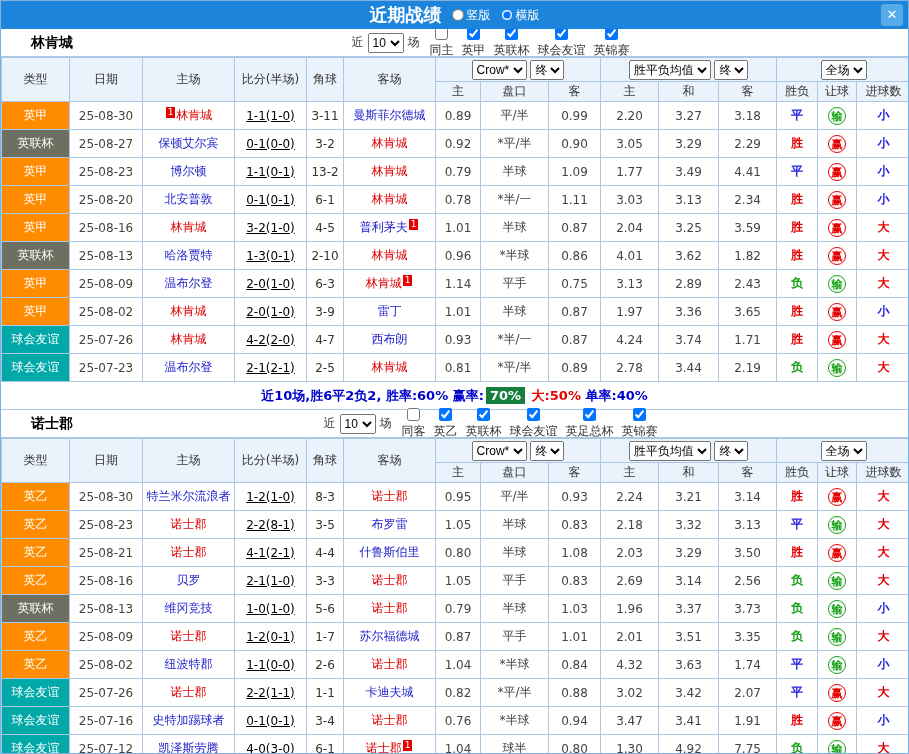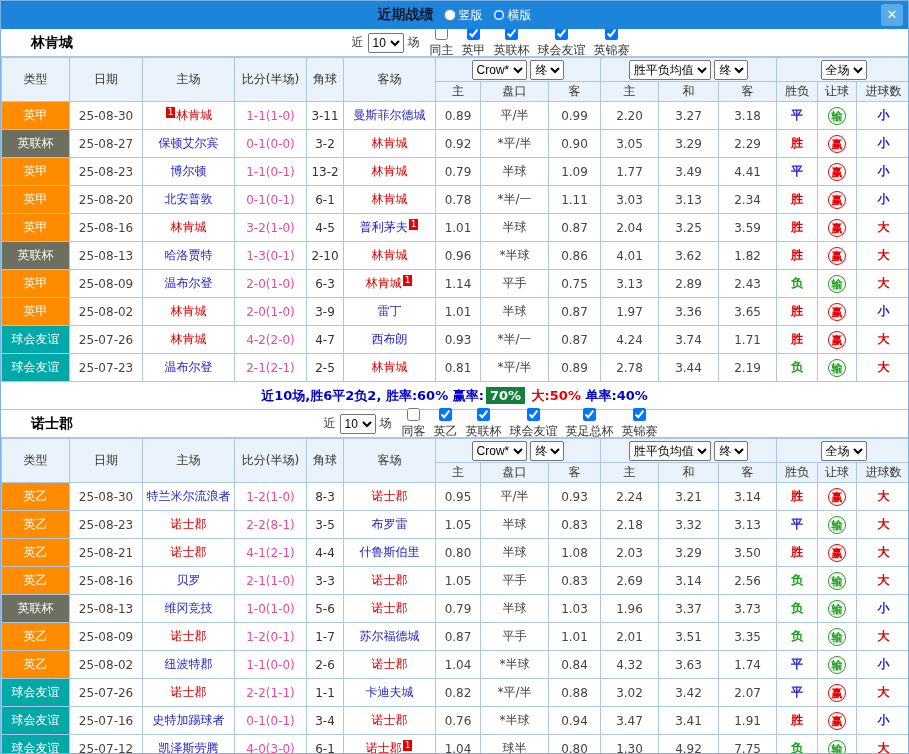--- a/index.html
+++ b/index.html
@@ -2,21 +2,21 @@
 <html><head>
 <meta charset="utf-8">
 <style>
   * { box-sizing: border-box; margin: 0; padding: 0; }
   html,body { background:#fff; }
   body { font-family: "DejaVu Sans", "Liberation Sans", sans-serif; }
   .app { width:909px; height:754px; overflow:hidden; background:#fff; border:1px solid #7fb2e0; }
 
   
   .titlebar { height:28px; background:#1d84dc; display:flex; align-items:center; justify-content:center; gap:10px; position:relative; }
-  .titlebar .title { color:#0f172a; font-weight:bold; font-size:14px; }
+  .titlebar .title { color:#ffffff; font-weight:bold; font-size:18px; }
   .titlebar label { color:#fff; font-size:12px; display:flex; align-items:center; gap:3px; cursor:pointer; }
   .titlebar input[type=radio] { width:12px; height:12px; }
   .close-btn { position:absolute; right:5px; top:3px; width:22px; height:22px; background:#58abe9; color:#fff; text-align:center; line-height:22px; font-size:13px; font-weight:bold; border-radius:3px; cursor:pointer; }
 
   
   .filterbar { height:28px; display:flex; align-items:center; border-bottom:1px solid #aac8e6; background:#fff; }
   .filterbar .team { font-weight:bold; color:#000; font-size:14px; margin-left:30px; }
   .filter-mid { flex:1; display:flex; justify-content:center; align-items:center; gap:4px; font-size:12px; color:#333; }
   .filter-mid select { font-size:12px; height:20px; }
   .checks { display:inline-flex; align-items:center; gap:8px; margin-left:6px; }
@@ -26,21 +26,21 @@
   
   table { border-collapse:collapse; table-layout:fixed; width:909px; font-size:12px; }
   th, td { border:1px solid #aac8e6; text-align:center; padding:0; white-space:nowrap; overflow:hidden; }
   thead th { background:#eaf3fb; font-weight:normal; color:#333; }
   tr.h1 th { height:24px; }
   tr.h2 th { height:20px; }
   thead select { font-size:12px; height:20px; vertical-align:middle; }
   tbody td { height:28px; color:#444; }
   td.league { color:#fff; }
   td.date { color:#444; }
-  td.score { color:#ec4899; }
+  td.score { color:#000000;text-decoration:underline; }
   td.corners { color:#333; }
   td.team.focus { color:#dd0000; }
   td.team.opp { color:#2222cc; }
   td.team { cursor:pointer; }
   .b1 { display:inline-block; background:#e60000; color:#fff; font-size:9px; line-height:11px; padding:0 2px; margin:0 1px; vertical-align:top; }
   .r-red { color:#e60000; font-weight:bold; }
   .r-blue { color:#2222dd; font-weight:bold; }
   .r-green { color:#16a016; font-weight:bold; }
   .ring { display:inline-block; width:18px; height:18px; line-height:17px; border:1px solid currentColor; border-radius:50%; font-size:11px; }
 

